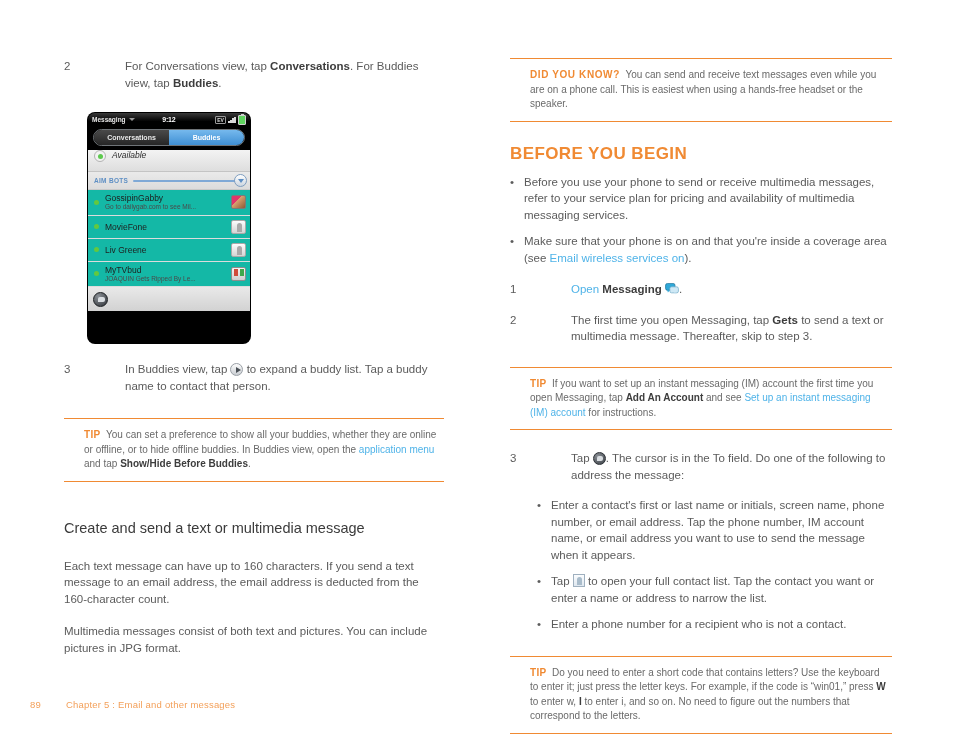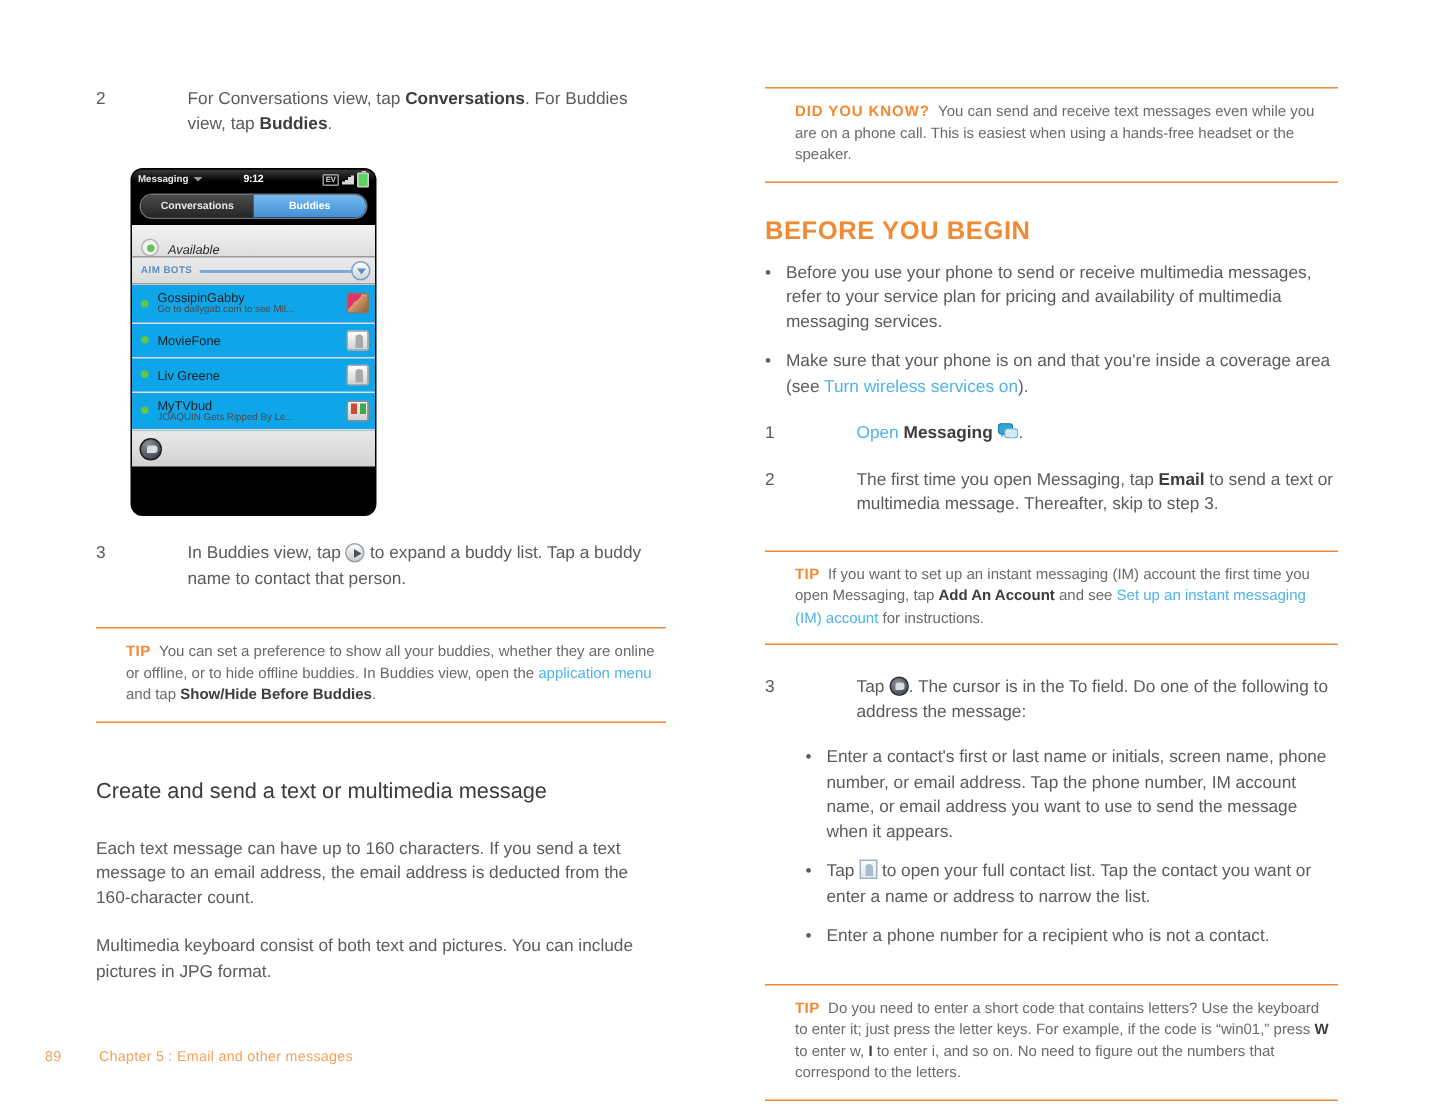--- a/index.html
+++ b/index.html
@@ -263,21 +263,21 @@
     flex: 1;
     display: flex; align-items: center; justify-content: center;
     font-size: 7px; font-weight: bold; color: #e9e9e9;
   }
   .ph-tab.inactive { background: linear-gradient(#4a4a4a,#262626); }
   .ph-tab.active { background: linear-gradient(#76b9ed,#3f8fd4); color: #fff; }
 
   .ph-avail {
     background: linear-gradient(#f3f3f3,#dedede);
     height: 21px;
-    display: flex; align-items: flex-end;
+    display: flex; align-items: flex-start;
     padding-left: 6px;
     border-bottom: 1px solid #c4c4c4;
   }
   .ph-avail-dot {
     width: 10px; height: 10px; border-radius: 50%;
     background: #f2f2f2; border: 1px solid #b3b3b3;
     display: flex; align-items: center; justify-content: center;
   }
   .ph-avail-dot i {
     width: 5px; height: 5px; border-radius: 50%;
@@ -309,21 +309,21 @@
     display: flex; align-items: center; justify-content: center;
   }
   .ph-group-btn i {
     width: 0; height: 0;
     border-left: 3.5px solid transparent;
     border-right: 3.5px solid transparent;
     border-top: 4.5px solid #5e8fc4;
     display: block;
   }
 
-  .ph-list { background: #0ea5e9; }
+  .ph-list { background: #14b8a6; }
   .ph-row {
     display: flex; align-items: center;
     padding: 3px 4px 3px 6px;
     border-bottom: 1px solid #dcdcdc;
     min-height: 23px;
     box-sizing: border-box;
   }
   .ph-row-dot {
     width: 5px; height: 5px; border-radius: 50%; background: #63c83f;
     flex: 0 0 5px; margin-right: 6px;
@@ -410,21 +410,21 @@
     <div class="note-box">
       <div class="inner">
         <span class="note-label">TIP</span>&nbsp;&nbsp;<span>You can set a preference to show all your buddies, whether they are online or offline, or to hide offline buddies. In Buddies view, open the </span><span class="lnk">application menu</span><span> and tap </span><b>Show/Hide Before Buddies</b><span>.</span>
       </div>
     </div>
 
     <div style="height: 38px;"></div>
 
     <h2 class="section-head">Create and send a text or multimedia message</h2>
     <p class="body-para">Each text message can have up to 160 characters. If you send a text message to an email address, the email address is deducted from the 160-character count.</p>
-    <p class="body-para">Multimedia keyboard consist of both text and pictures. You can include pictures in JPG format.</p>
+    <p class="body-para">Multimedia messages consist of both text and pictures. You can include pictures in JPG format.</p>
   </div>
 
   <div class="phone">
 
     <div class="ph-status">
       <span class="ph-status-app">Messaging</span>
       <span class="ph-caret"></span>
       <span class="ph-time">9:12</span>
       <span class="ph-right">
         <span class="ph-ev">EV</span>
@@ -510,21 +510,21 @@
 
     <div class="sub-head">BEFORE YOU BEGIN</div>
 
     <ul class="bullets">
       <li class="bullet">
         <span class="bullet-dot">•</span>
         <span class="bullet-txt">Before you use your phone to send or receive multimedia messages, refer to your service plan for pricing and availability of multimedia messaging services.</span>
       </li>
       <li class="bullet">
         <span class="bullet-dot">•</span>
-        <span class="bullet-txt"><span>Make sure that your phone is on and that you're inside a coverage area (see </span><span class="lnk">Turn wireless services on</span><span>).</span></span>
+        <span class="bullet-txt"><span>Make sure that your phone is on and that you're inside a coverage area (see </span><span class="lnk">Email wireless services on</span><span>).</span></span>
       </li>
     </ul>
 
     <div style="height: 5px;"></div>
 
     <div class="step">
       <div class="step-num">1</div>
       <div class="step-body">
         <span class="lnk">Open</span>
         <b>Messaging</b>
@@ -535,21 +535,21 @@
           <path d="M12.5 11.2 L12 13.3 L10.2 11.2 Z" fill="#cfe9f6"></path>
         </svg><span>.</span>
       </div>
     </div>
 
     <div style="height: 12px;"></div>
 
     <div class="step">
       <div class="step-num">2</div>
       <div class="step-body">
-        <span>The first time you open Messaging, tap </span><b>Email</b><span> to send a text or multimedia message. Thereafter, skip to step 3.</span>
+        <span>The first time you open Messaging, tap </span><b>Gets</b><span> to send a text or multimedia message. Thereafter, skip to step 3.</span>
       </div>
     </div>
 
     <div style="height: 20px;"></div>
 
     <div class="note-box">
       <div class="inner">
         <span class="note-label">TIP</span>&nbsp;&nbsp;<span>If you want to set up an instant messaging (IM) account the first time you open Messaging, tap </span><b>Add An Account</b><span> and see </span><span class="lnk">Set up an instant messaging (IM) account</span><span> for instructions.</span>
       </div>
     </div>

